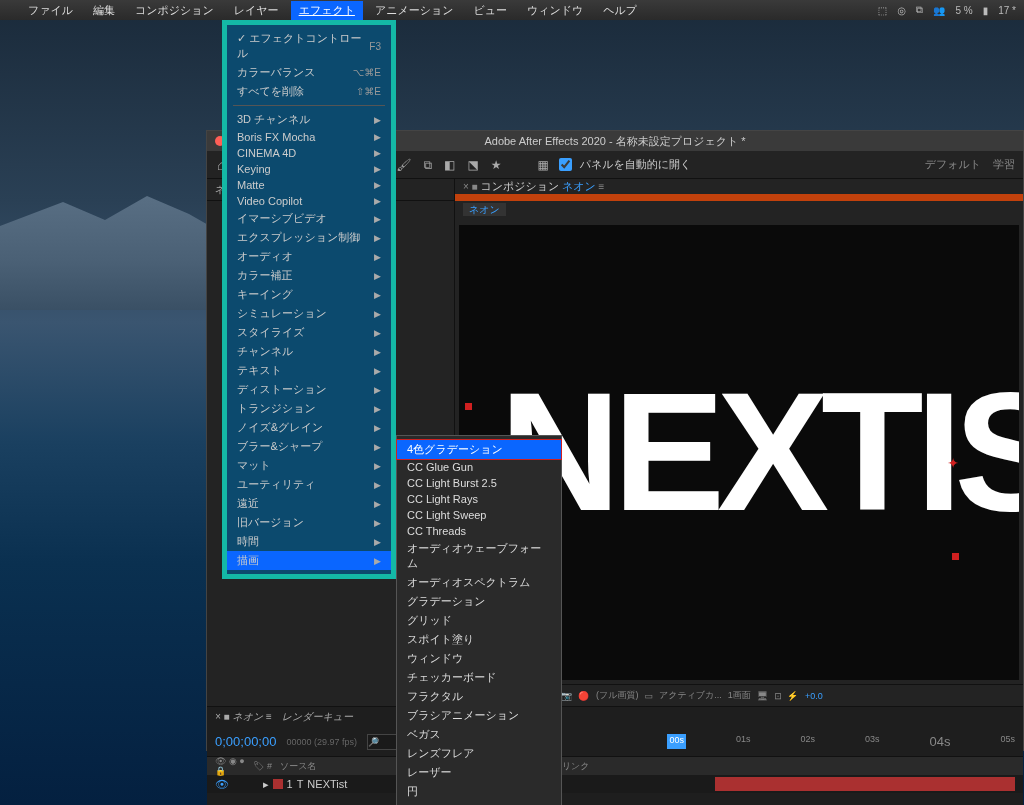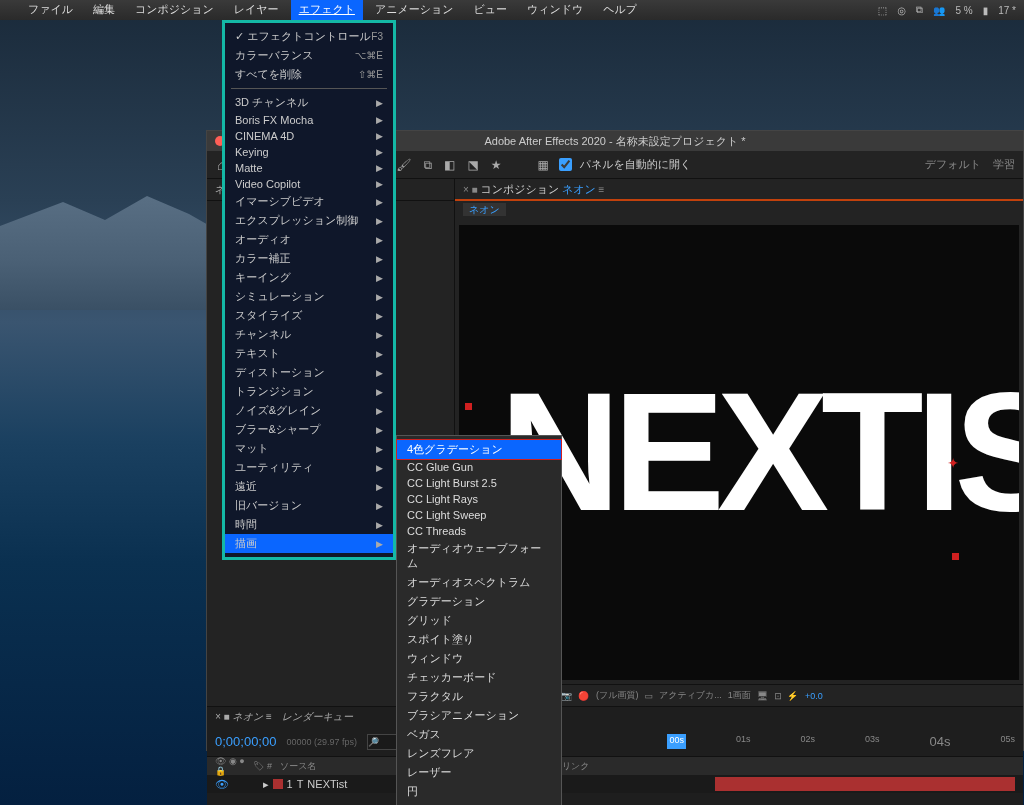--- a/index.html
+++ b/index.html
@@ -1,23 +1,23 @@
 <!DOCTYPE html>
 <html><head>
 <meta charset="utf-8">
 <style>
 *{margin:0;padding:0;box-sizing:border-box;font-family:"Hiragino Sans","Meiryo",sans-serif;font-size:11px;color:#ccc;}
 body{width:1024px;height:805px;overflow:hidden;background:linear-gradient(to bottom,#1a2a3a 0%,#2a4055 25%,#3a5570 40%,#1a4060 55%,#0a3050 70%,#042040 100%);position:relative;}
-.menubar{height:20px;background:linear-gradient(#3a3a3a,#2a2a2a);display:flex;padding:0 8px;gap:4px;}
+.menubar{height:20px;background:linear-gradient(#3a3a3a,#2a2a2a);display:flex;align-items:center;padding:0 8px;gap:4px;}
 .menubar .apple{font-size:13px;color:#ddd;margin-right:8px;}
 .menubar .mitem{padding:2px 8px;color:#ddd;cursor:pointer;}
 .menubar .mitem.active{background:#0a66ff;color:#fff;text-decoration:underline;}
 .menubar .right{margin-left:auto;display:flex;align-items:center;gap:10px;}
 .menubar .right span{color:#bbb;font-size:10px;}
-.submenu{position:absolute;left:222px;top:20px;width:174px;background:#0f172a;border:3px solid #14b8a6;z-index:100;padding:4px 0;}
+.submenu{position:absolute;left:222px;top:20px;width:174px;background:#0c4a6e;border:5px solid #14b8a6;z-index:100;padding:4px 0;}
 .submenu .sitem{padding:2px 10px;display:flex;justify-content:space-between;align-items:center;cursor:pointer;font-size:11px;color:#ddd;}
 .submenu .sitem.disabled{color:#666;}
 .submenu .sitem.highlight{background:#0a66ff;color:#fff;}
 .submenu .sep{height:1px;background:#555;margin:4px 6px;}
 .submenu .arrow{color:#aaa;font-size:9px;}
 .submenu .shortcut{color:#999;font-size:10px;}
 .submenu2{position:absolute;left:396px;top:435px;width:166px;background:#2a2a2a;border:1px solid #555;z-index:101;padding:4px 0;}
 .submenu2 .sitem2{padding:2px 10px;cursor:pointer;font-size:11px;color:#ddd;}
 .submenu2 .sitem2.highlight{background:#0a66ff;color:#fff;outline:1px solid #d02020;}
 .aewin{position:absolute;left:206px;top:130px;width:818px;height:621px;background:#232323;border:1px solid #444;}
@@ -31,21 +31,21 @@
 .aewin .toolbar{height:28px;background:#232323;border-bottom:1px solid #111;display:flex;align-items:center;padding:0 8px;gap:8px;}
 .aewin .toolbar .tb{color:#aaa;font-size:12px;padding:2px;}
 .aewin .toolbar .tb.home{font-size:14px;}
 .aewin .toolbar .rt{margin-left:auto;display:flex;gap:12px;}
 .aewin .toolbar .rt span{color:#888;font-size:11px;}
 .aewin .mainarea{display:flex;height:527px;}
 .aewin .leftpanel{width:248px;background:#232323;border-right:1px solid #111;}
 .aewin .leftpanel .tabs{height:22px;display:flex;align-items:center;padding:0 8px;gap:8px;border-bottom:1px solid #111;}
 .aewin .leftpanel .tabs span{color:#aaa;font-size:10px;}
 .aewin .comppanel{flex:1;background:#232323;display:flex;flex-direction:column;}
-.aewin .comppanel .tabs2{height:22px;display:flex;align-items:center;padding:0 8px;border-bottom:2px solid #c2410c;gap:4px;}
+.aewin .comppanel .tabs2{height:22px;display:flex;align-items:center;padding:0 8px;border-bottom:7px solid #c2410c;gap:4px;}
 .aewin .comppanel .tabs2 .tab{color:#888;font-size:10px;}
 .aewin .comppanel .tabs2 .tab .link{color:#3a9fff;}
 .aewin .comppanel .crumb{height:20px;padding:2px 8px;}
 .aewin .comppanel .crumb span{background:#333;padding:1px 6px;color:#3a9fff;font-size:10px;}
 .aewin .comppanel .viewer{flex:1;background:#0a0a0a;margin:4px;position:relative;display:flex;align-items:center;justify-content:center;overflow:hidden;}
 .aewin .comppanel .viewer .txtlayer{color:#fff;font-size:168px;font-weight:900;letter-spacing:-8px;font-family:Arial Black,sans-serif;position:relative;left:40px;}
 .aewin .comppanel .viewer .handle{position:absolute;width:7px;height:7px;background:#d02020;}
 .aewin .comppanel .viewctl{height:22px;background:#232323;border-top:1px solid #111;display:flex;align-items:center;padding:0 6px;gap:6px;}
 .aewin .comppanel .viewctl span{color:#888;font-size:9px;}
 .aewin .comppanel .viewctl .blue{color:#3a9fff;text-align:center;}

